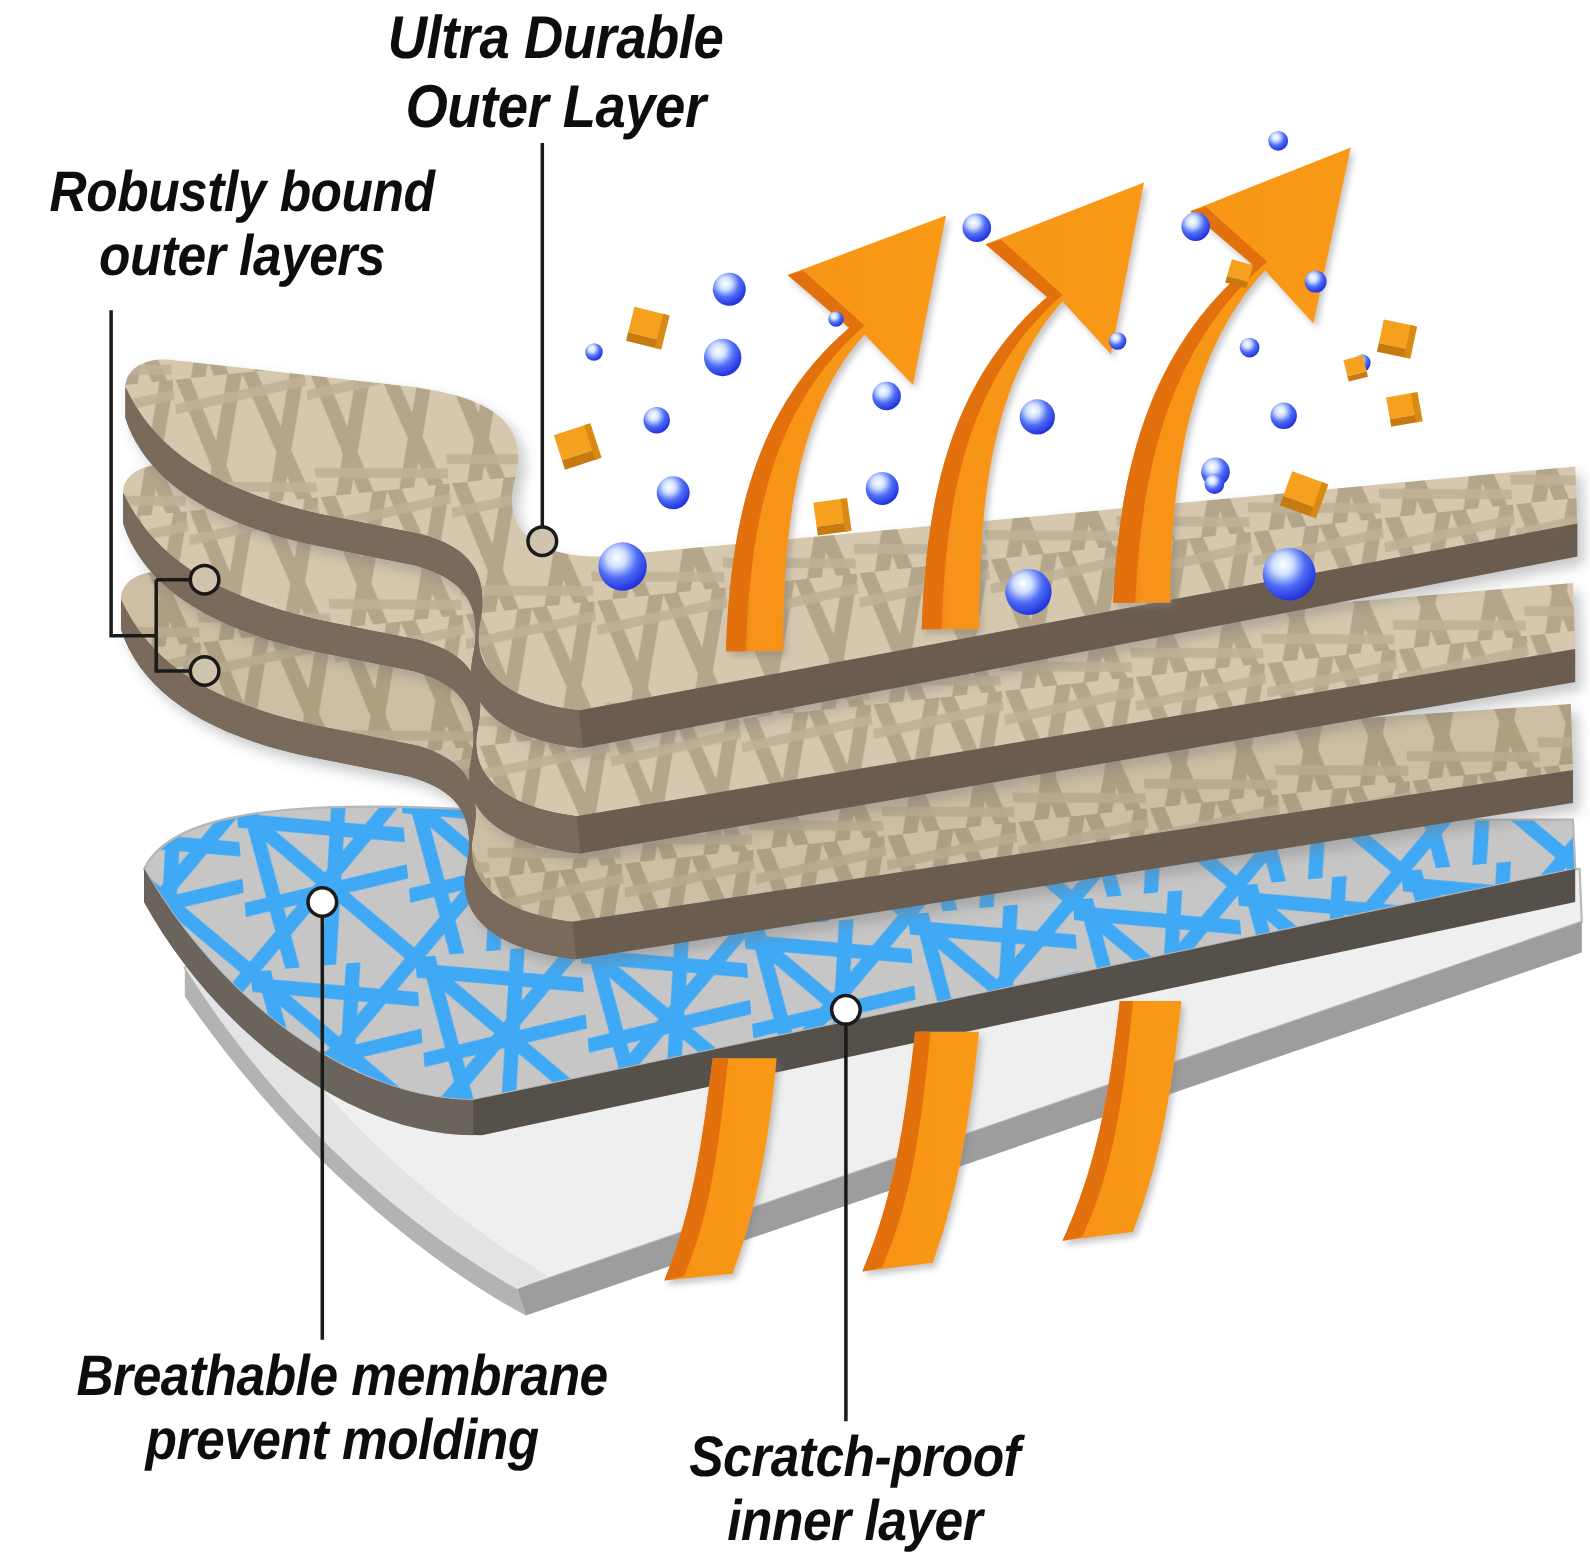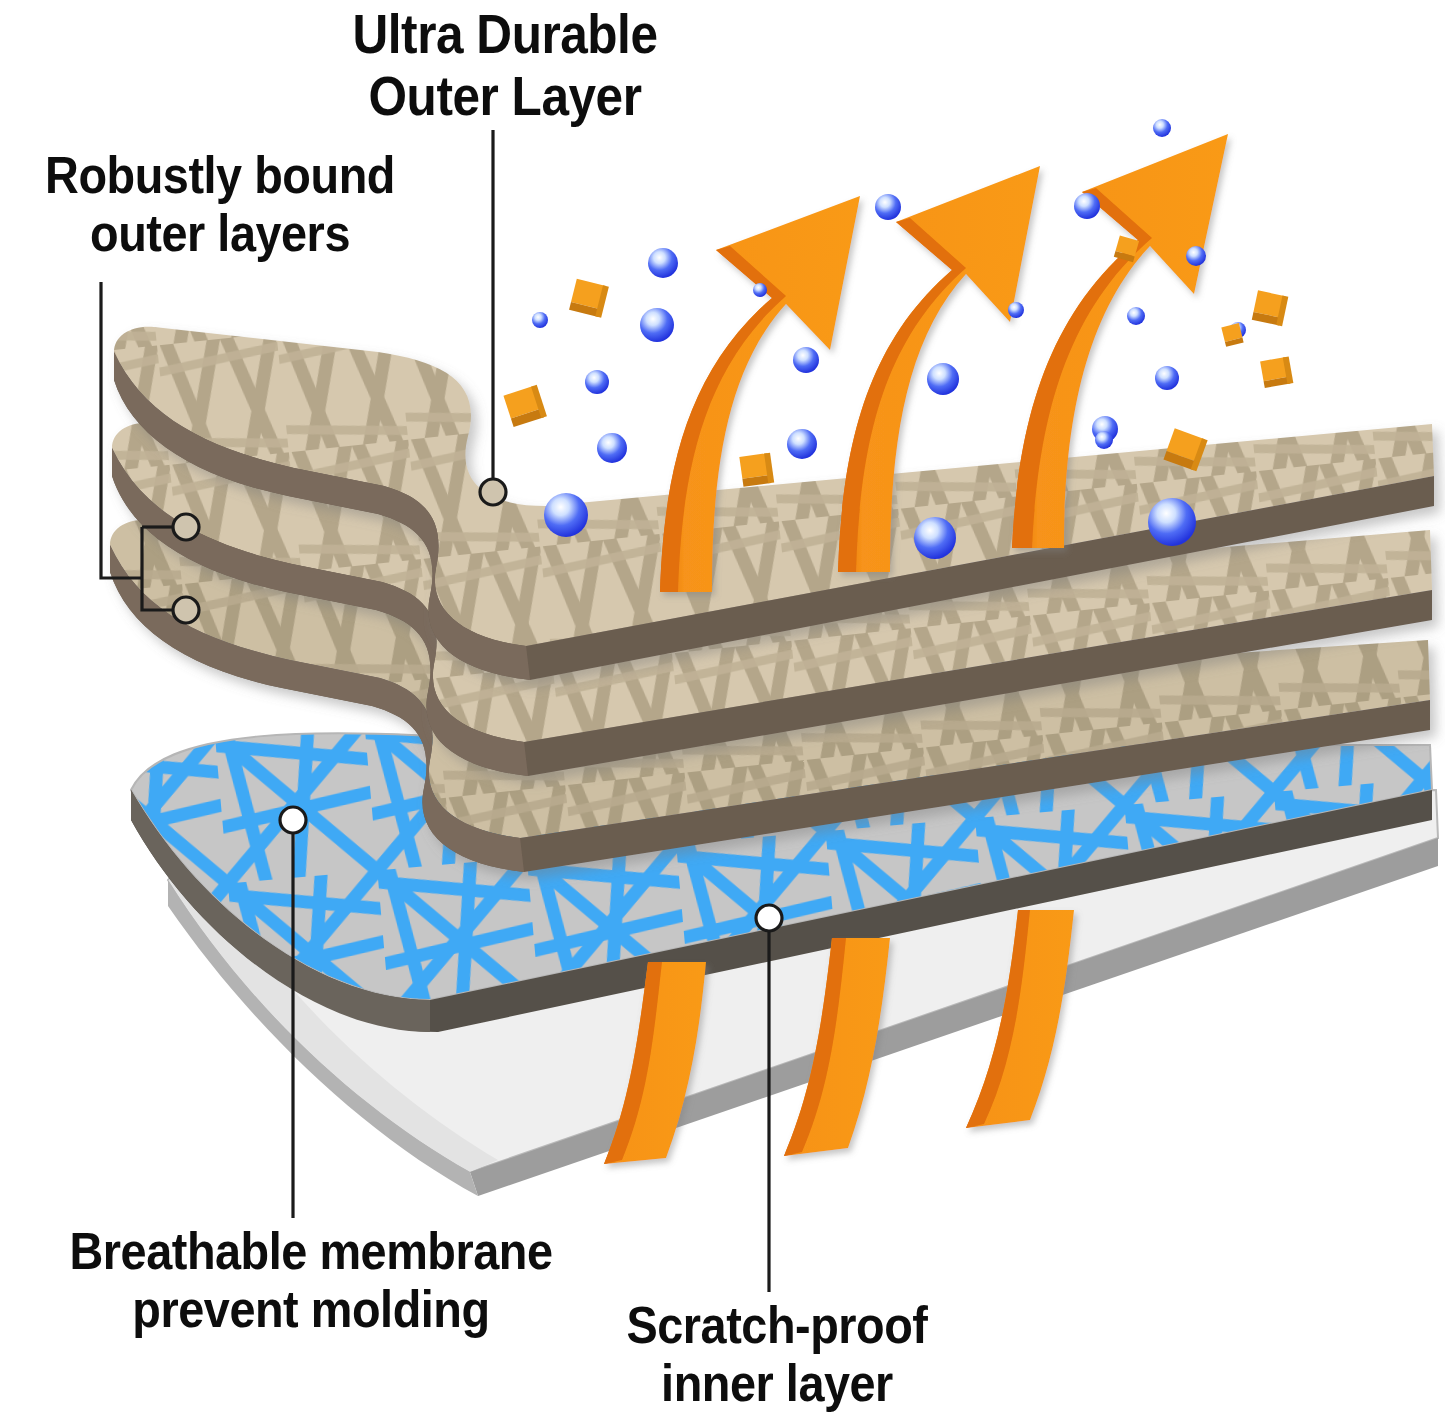--- a/index.html
+++ b/index.html
@@ -1,20 +1,20 @@
 <!DOCTYPE html>
 <html><head>
 <meta charset="utf-8">
 <style>
   html,body{margin:0;padding:0;background:#fff;}
   body{
     font-family:"Liberation Sans","DejaVu Sans",sans-serif;
     width:1445px;height:1421px;position:relative;overflow:hidden;
   }
-  #stage{position:absolute;inset:0;width:1445px;height:1421px;}
+  #stage{position:absolute;inset:0;width:1445px;height:1421px;font-style:italic;}
   svg#art{position:absolute;left:0;top:0;width:1445px;height:1421px;}
 
   .lbl{
     position:absolute;
     font-weight:700;
     color:#0d0d0d;
     line-height:1.12;
     letter-spacing:-0.5px;
     text-align:center;
     white-space:pre-line;

